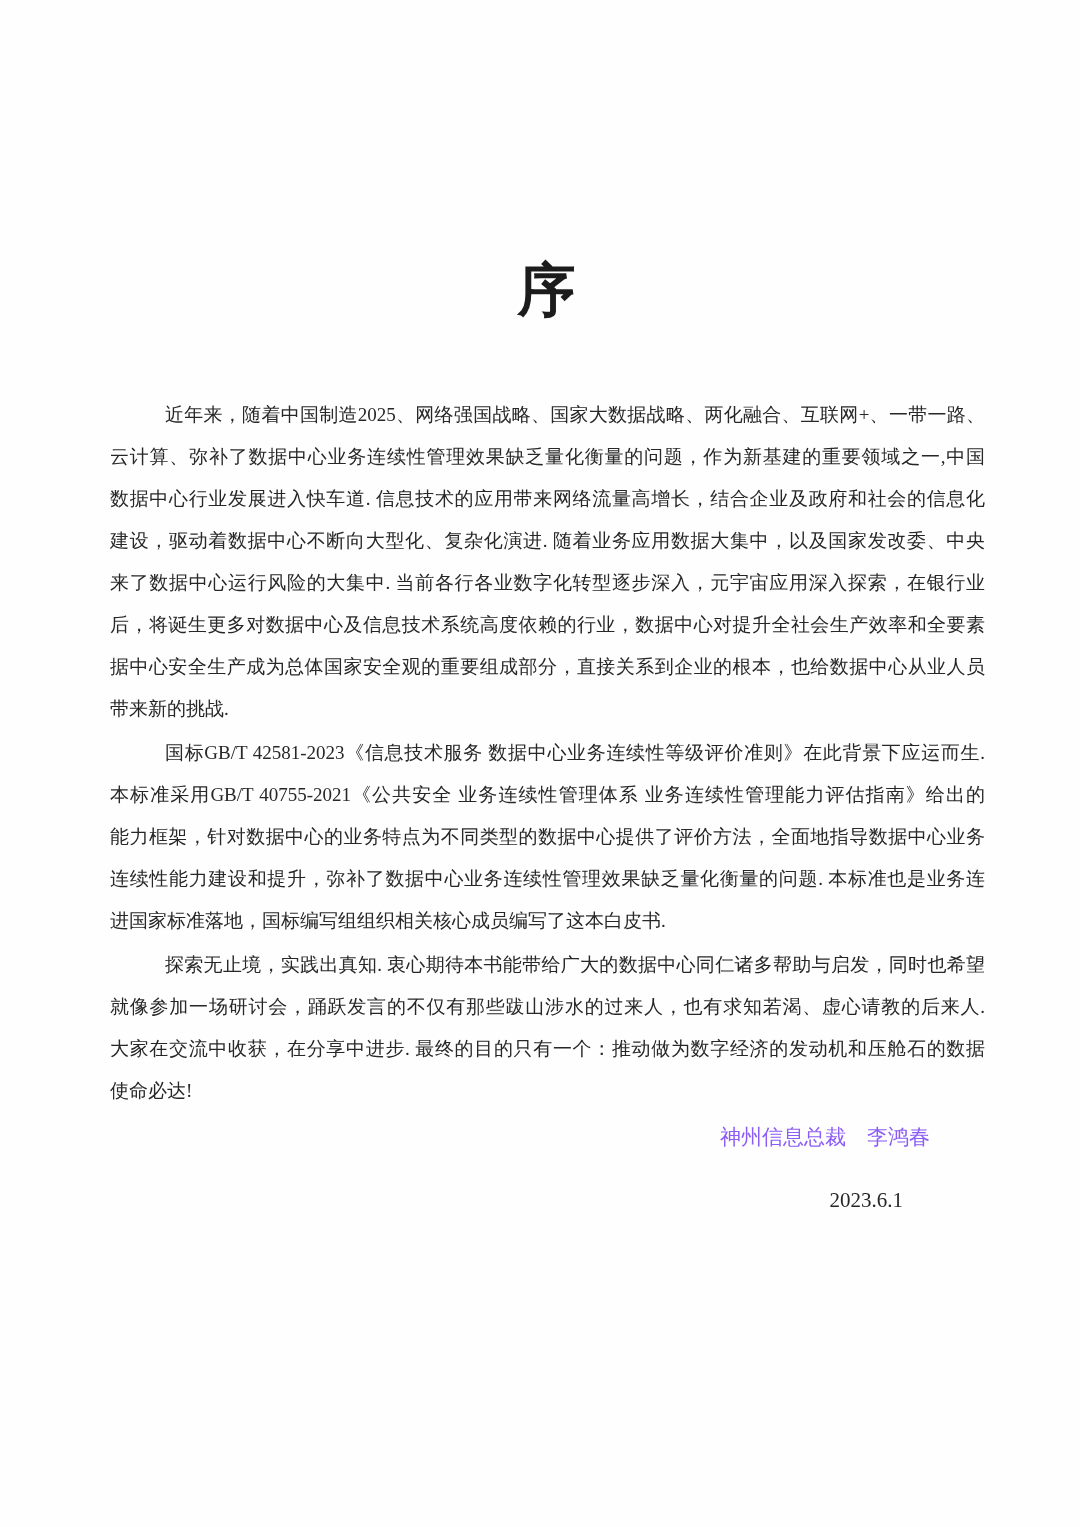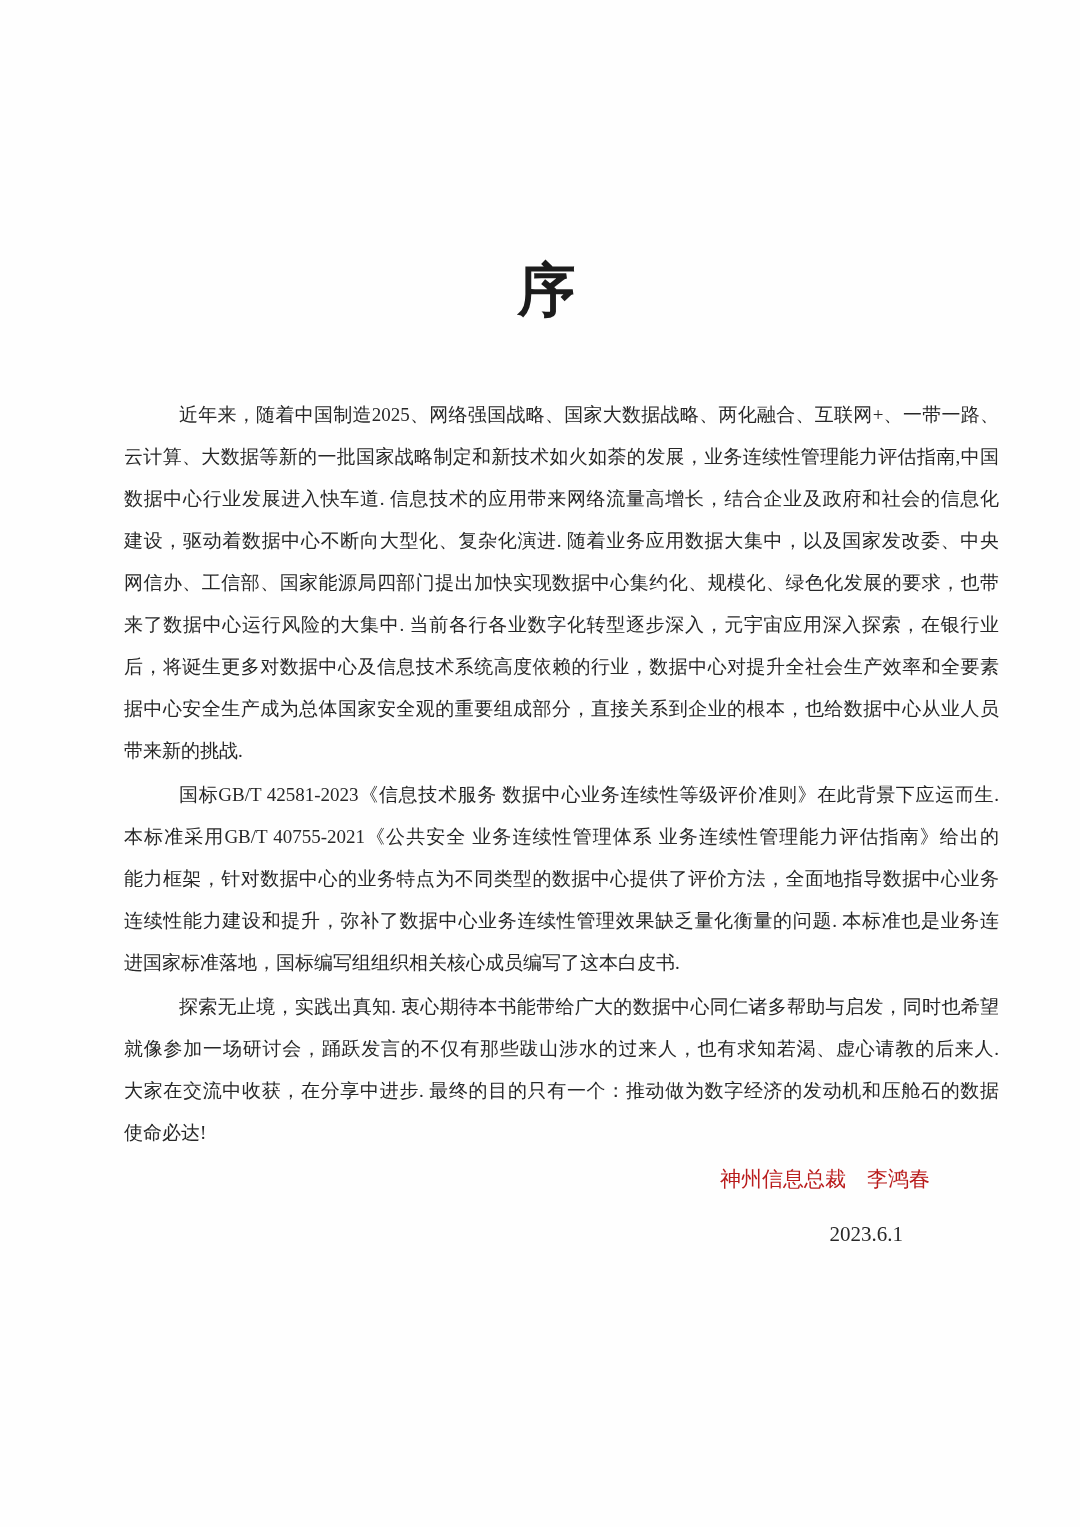--- a/index.html
+++ b/index.html
@@ -23,21 +23,20 @@
     height: 62px;
     line-height: 62px;
     text-align: center;
     font-size: 58px;
     font-weight: 700;
     letter-spacing: 2px;
     color: #1c1c1c;
   }
   .doc-body {
     width: 875px;
-    margin-left: 14px;
   }
   .paragraph {
     margin: 0 0 2px 0;
   }
   .line {
     font-size: 19px;
     height: 42px;
     line-height: 42px;
     white-space: nowrap;
     text-align: justify;
@@ -50,43 +49,42 @@
   }
   .line.end {
     text-align-last: left;
   }
   .signature {
     margin-top: 4px;
     padding-right: 55px;
     text-align: right;
     font-size: 21px;
     line-height: 42px;
-    color: #b91c1c;
+    color: #8b5cf6;
   }
   .sign-date {
-    margin-top: 14px;
+    margin-top: 22px;
     padding-right: 82px;
     text-align: right;
     font-size: 21px;
     line-height: 40px;
     color: #272727;
   }
 </style>
 </head>
 <body>
 
 <div class="page">
   <h1 class="doc-title">序</h1>
   <main class="doc-body">
       <div class="paragraph">
         <div class="line first">近年来，随着中国制造2025、网络强国战略、国家大数据战略、两化融合、互联网+、一带一路、</div>
-        <div class="line">云计算、大数据等新的一批国家战略制定和新技术如火如荼的发展，业务连续性管理能力评估指南,中国</div>
+        <div class="line">云计算、弥补了数据中心业务连续性管理效果缺乏量化衡量的问题，作为新基建的重要领域之一,中国</div>
         <div class="line">数据中心行业发展进入快车道. 信息技术的应用带来网络流量高增长，结合企业及政府和社会的信息化</div>
         <div class="line">建设，驱动着数据中心不断向大型化、复杂化演进. 随着业务应用数据大集中，以及国家发改委、中央</div>
-        <div class="line">网信办、工信部、国家能源局四部门提出加快实现数据中心集约化、规模化、绿色化发展的要求，也带</div>
         <div class="line">来了数据中心运行风险的大集中. 当前各行各业数字化转型逐步深入，元宇宙应用深入探索，在银行业</div>
         <div class="line">后，将诞生更多对数据中心及信息技术系统高度依赖的行业，数据中心对提升全社会生产效率和全要素</div>
         <div class="line">据中心安全生产成为总体国家安全观的重要组成部分，直接关系到企业的根本，也给数据中心从业人员</div>
         <div class="line end">带来新的挑战.</div>
       </div>
       <div class="paragraph">
         <div class="line first">国标GB/T 42581-2023《信息技术服务 数据中心业务连续性等级评价准则》在此背景下应运而生.</div>
         <div class="line">本标准采用GB/T 40755-2021《公共安全 业务连续性管理体系 业务连续性管理能力评估指南》给出的</div>
         <div class="line">能力框架，针对数据中心的业务特点为不同类型的数据中心提供了评价方法，全面地指导数据中心业务</div>
         <div class="line">连续性能力建设和提升，弥补了数据中心业务连续性管理效果缺乏量化衡量的问题. 本标准也是业务连</div>

